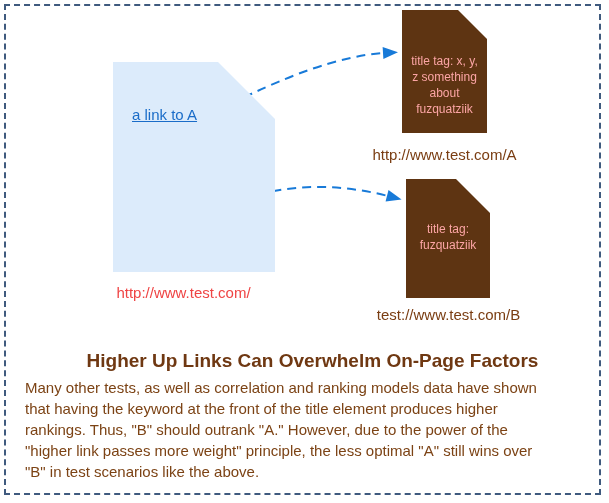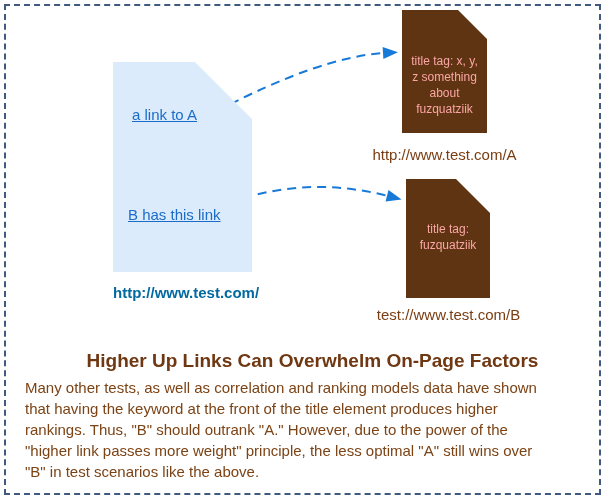--- a/index.html
+++ b/index.html
@@ -7,33 +7,33 @@
     width:609px; height:503px; position:relative; background:#ffffff;
     font-family:"Liberation Sans", sans-serif; overflow:hidden;
   }
   .frame {
     position:absolute; left:4px; top:4px; width:597px; height:491px;
     border:2px dashed #3F5A7E; box-sizing:border-box; pointer-events:none;
   }
   .arrows { position:absolute; left:0; top:0; pointer-events:none; }
 
   .source-page {
-    position:absolute; left:113px; top:62px; width:139px; height:210px;
+    position:absolute; left:113px; top:62px; width:162px; height:210px;
     background:#DCEBFB;
     clip-path:polygon(0 0, calc(100% - 57px) 0, 100% 57px, 100% 100%, 0 100%);
   }
   .link {
     position:absolute; color:#1A6CC8; text-decoration:underline;
     font-size:15px; white-space:nowrap;
   }
   .link-a { left:19px; top:44px; }
   .link-b { left:15px; top:144px; }
 
   .url { position:absolute; font-size:15px; text-align:center; white-space:nowrap; }
-  .url-source { left:113px; top:284px; width:141px; color:#0369a1;font-weight:bold; }
+  .url-source { left:113px; top:284px; width:141px; color:#ef4444; }
   .url-a { left:352px; top:146px; width:185px; color:#7A3D12; }
   .url-b { left:356px; top:306px; width:185px; color:#7A3D12; }
 
   .target-page { position:absolute; background:#5E3412; }
   .page-a {
     left:402px; top:10px; width:85px; height:123px;
     clip-path:polygon(0 0, calc(100% - 29px) 0, 100% 29px, 100% 100%, 0 100%);
   }
   .page-b {
     left:406px; top:179px; width:84px; height:119px;
@@ -65,21 +65,20 @@
     <marker id="arrowhead" markerUnits="userSpaceOnUse" markerWidth="18" markerHeight="14" refX="2" refY="7" orient="auto">
       <path d="M1,1 L16,7 L1,13 Z" fill="#187AD8"></path>
     </marker>
   </defs>
   <path d="M 217 111 Q 320 57 384 53" fill="none" stroke="#187AD8" stroke-width="2" stroke-dasharray="9 6" marker-end="url(#arrowhead)"></path>
   <path d="M 229 203 Q 306 175 388 196" fill="none" stroke="#187AD8" stroke-width="2" stroke-dasharray="9 6" marker-end="url(#arrowhead)"></path>
 </svg>
 
 <div class="source-page">
   <span class="link link-a">a link to A</span>
-  <span class="link link-b">B has this link</span>
 </div>
 <div class="url url-source">http://www.test.com/</div>
 
 <div class="target-page page-a">
   <div class="title-tag">title tag: x, y,
 z something
 about
 fuzquatziik</div>
 </div>
 <div class="url url-a">http://www.test.com/A</div>

